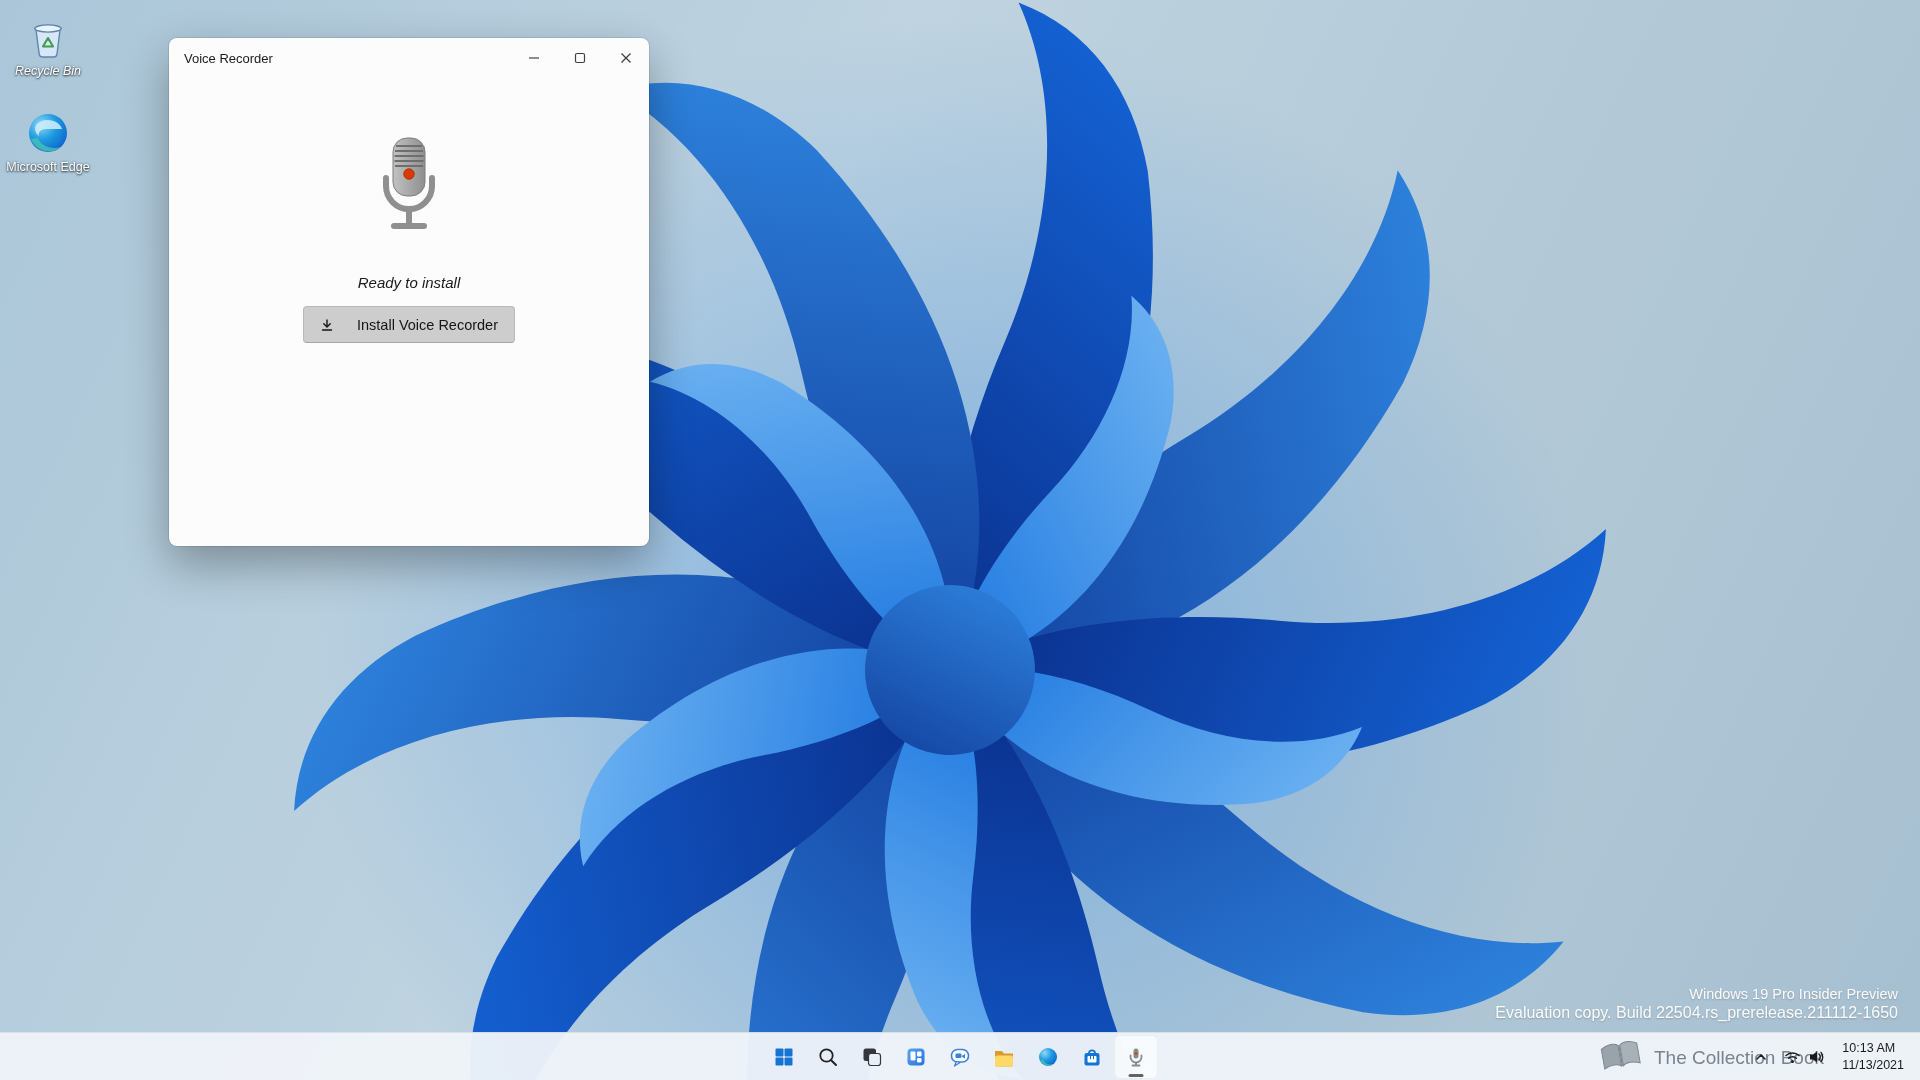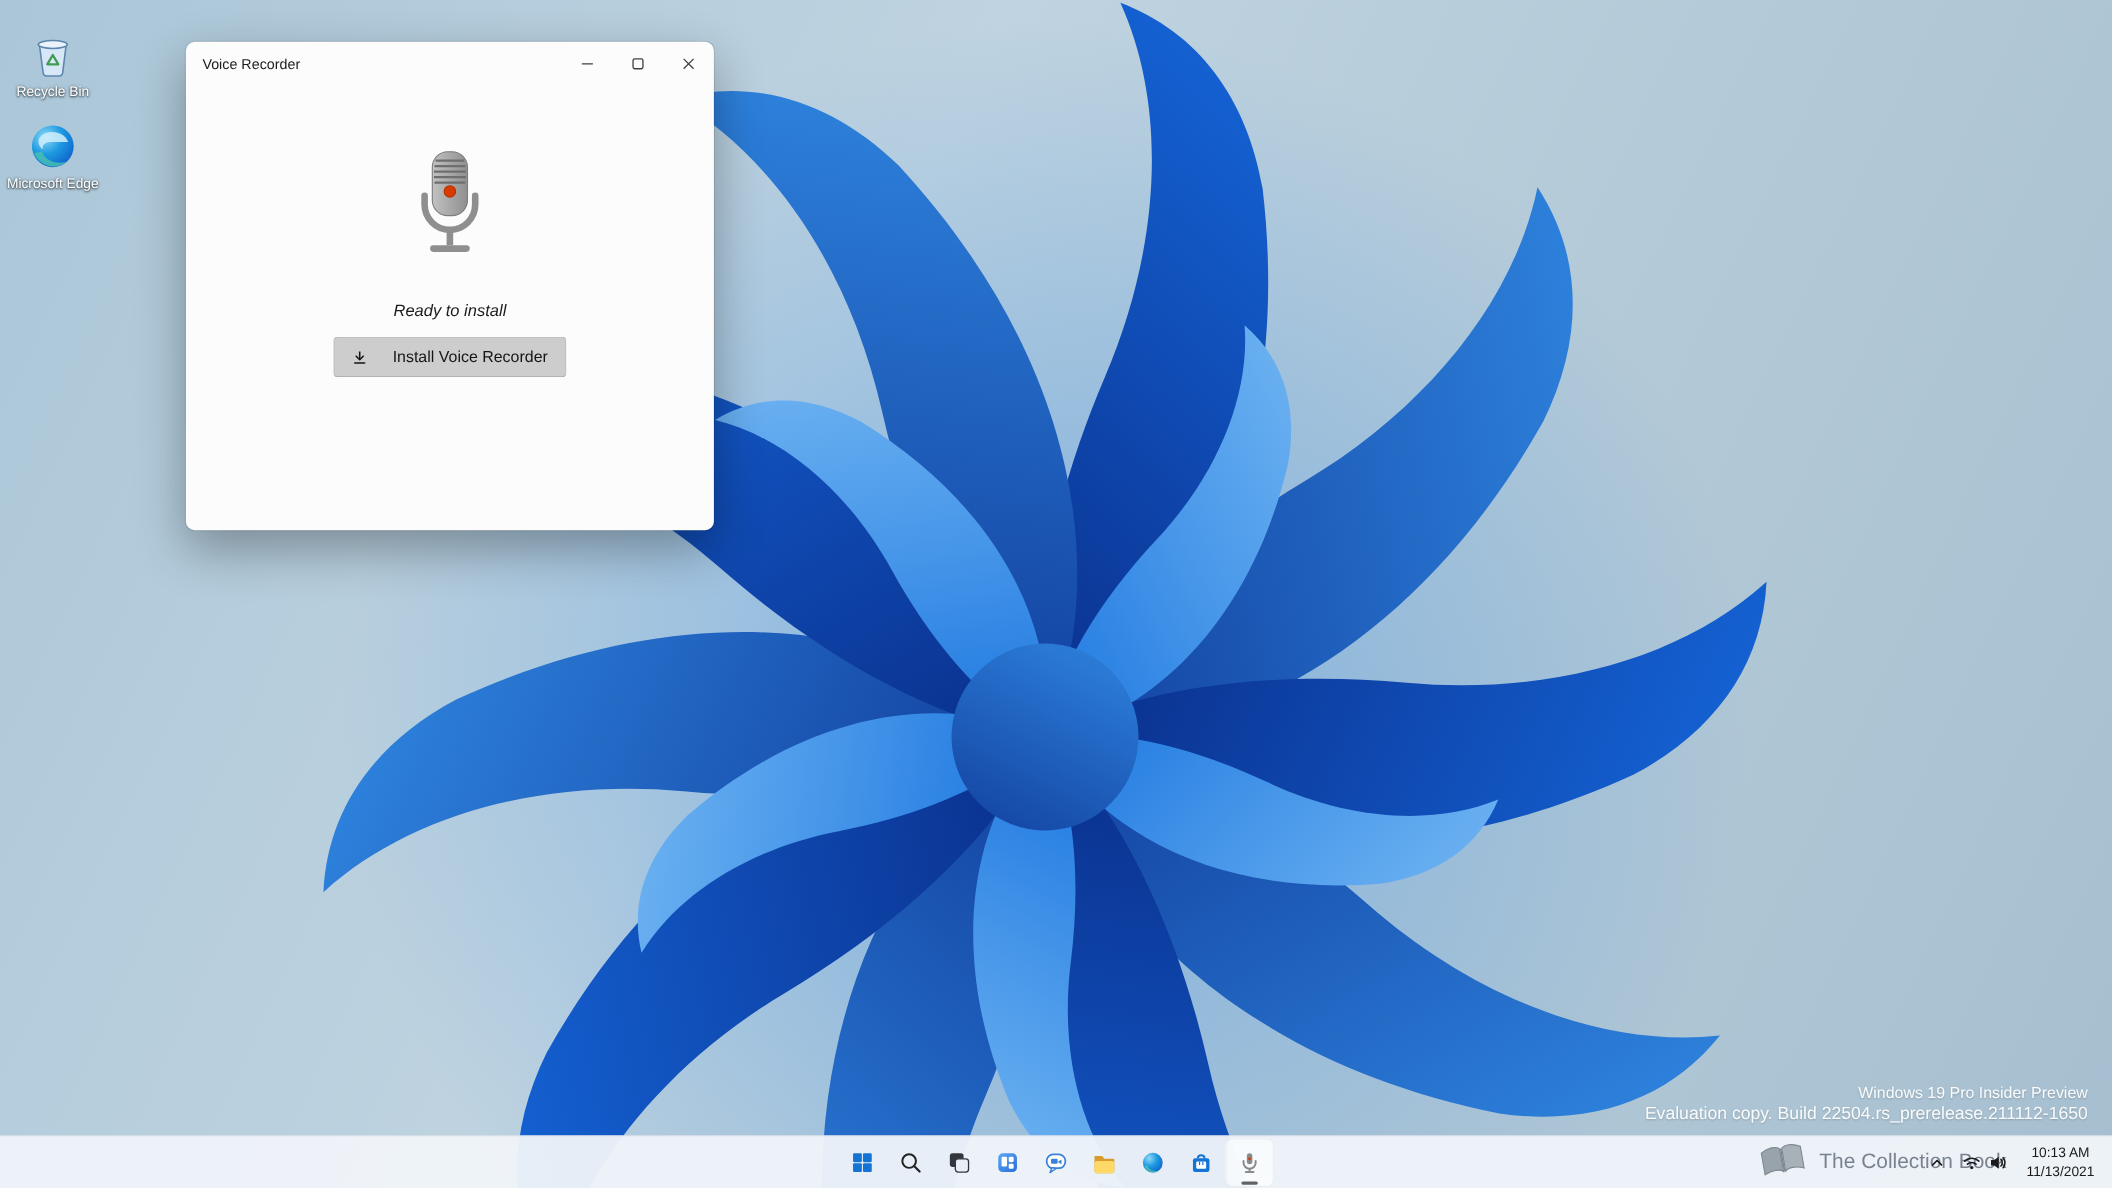--- a/index.html
+++ b/index.html
@@ -10,25 +10,25 @@
             background:linear-gradient(115deg,#aac6d8 0%,#bfd3e0 38%,#b3c9d7 68%,#a6bfd0 100%); }
 
   .bloom { position:absolute; inset:0; width:1920px; height:1080px; }
 
   
   .desktop-icon { position:absolute; width:88px; display:flex; flex-direction:column;
                   align-items:center; gap:4px; cursor:default; }
   .desktop-icon .ico { width:46px; height:46px; display:flex; align-items:center; justify-content:center; }
   .desktop-icon .lbl { color:#fff; font-size:12.5px; line-height:1.25; text-align:center;
                        text-shadow:0 1px 2px rgba(0,0,0,.75), 0 0 3px rgba(0,0,0,.4); }
-  #icon-recycle { left:4px; top:26px; }
+  #icon-recycle { left:4px; top:14px;font-style:italic; }
   #icon-edge    { left:4px; top:110px; }
 
   
-  .app-window { position:absolute; left:169px; top:38px; width:480px; height:444px;
+  .app-window { position:absolute; left:169px; top:38px; width:480px; height:508px;
                 background:#fcfcfc; border-radius:8px;
                 box-shadow:0 18px 45px rgba(0,0,0,.32), 0 0 0 1px rgba(0,0,0,.09); }
   .titlebar { display:flex; align-items:center; height:40px; padding-left:15px; }
   .titlebar .title { font-size:13px; color:#1b1b1b; }
   .caption-group { margin-left:auto; display:flex; height:100%; }
   .cap-btn { width:46px; height:100%; display:flex; align-items:center; justify-content:center;
              color:#404040; border-top-right-radius:8px; }
   .win-body { text-align:center; }
   .win-message { max-width:386px; margin:46px auto 0; font-size:20px; line-height:1.36;
                  color:#222; font-weight:400; }
@@ -53,21 +53,21 @@
   .tb-btn { width:44px; height:44px; display:flex; align-items:center; justify-content:center;
             border-radius:6px; position:relative; }
   .tb-btn.active { background:rgba(255,255,255,.65); box-shadow:inset 0 0 0 1px rgba(0,0,0,.05); }
   .tb-btn.active::after { content:""; position:absolute; bottom:2px; left:50%;
             transform:translateX(-50%); width:15px; height:3px; border-radius:2px; background:#636363; }
 
   .tb-tray { position:absolute; right:8px; top:0; height:100%; display:flex; align-items:center;
              gap:2px; z-index:2; }
   .tray-btn { height:40px; display:flex; align-items:center; justify-content:center;
               border-radius:5px; padding:0 7px; }
-  .tray-clock { text-align:center; font-size:12.5px; line-height:1.3; color:#1b1b1b; padding:0 8px; }
+  .tray-clock { text-align:left; font-size:12.5px; line-height:1.3; color:#1b1b1b; padding:0 8px; }
 
   
   .overlay-watermark { position:absolute; right:96px; bottom:5px; display:flex; align-items:center;
                        gap:12px; z-index:1; color:rgba(100,112,124,.85); font-size:19px; }
   .overlay-watermark .book { transform:rotate(-10deg); }
 </style>
 </head>
 <body>
 
 <div class="screen">

